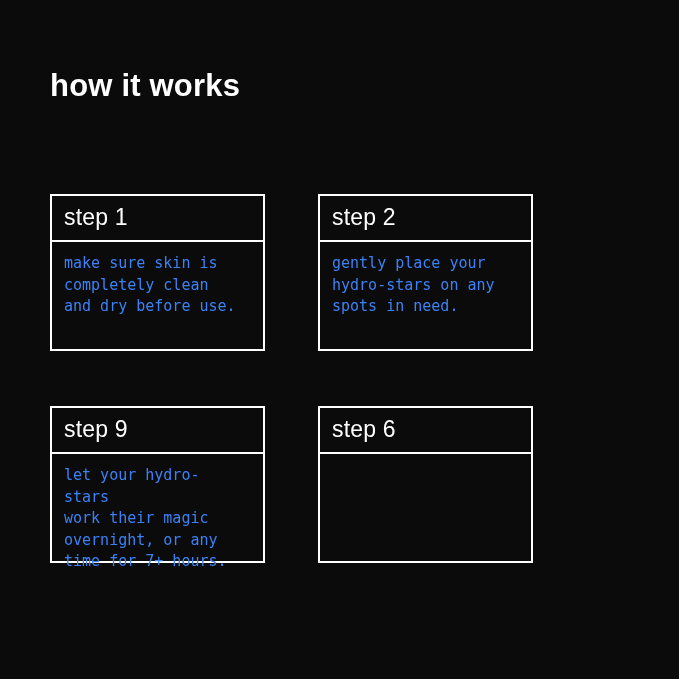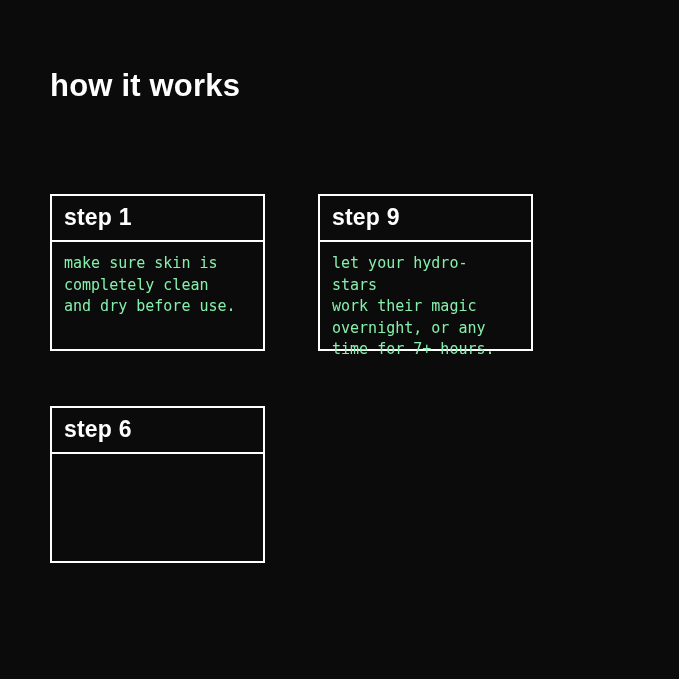--- a/index.html
+++ b/index.html
@@ -54,33 +54,33 @@
     height: 46px;
     flex: 0 0 46px;
     border-bottom: 2px solid #ffffff;
     display: flex;
     align-items: center;
     padding: 0 12px;
   }
 
   .step-label {
     font-family: "Liberation Sans", sans-serif;
-    font-weight: 700;
+    font-weight: 400;
     font-size: 23px;
     letter-spacing: 0.2px;
     color: #ffffff;
     transform: translateY(-1px);
   }
 
   .card-body {
     padding: 11px 21px 0 12px;
     font-family: "DejaVu Sans Mono", "Liberation Mono", monospace;
     font-size: 15px;
     line-height: 21.5px;
-    color: #86efac;
+    color: #3b82f6;
     white-space: pre-line;
   }
 </style>
 </head>
 <body>
 
 <main class="stage">
 
   <h1 class="page-title">how it works</h1>
 
@@ -88,20 +88,28 @@
 
     <article class="step-card">
       <header class="card-header">
         <span class="step-label">step 1</span>
       </header>
       <div class="card-body">make sure skin is
 completely clean
 and dry before use.</div>
     </article>
 
+    <article class="step-card">
+      <header class="card-header">
+        <span class="step-label">step 2</span>
+      </header>
+      <div class="card-body">gently place your
+hydro-stars on any
+spots in need.</div>
+    </article>
 
     <article class="step-card">
       <header class="card-header">
         <span class="step-label">step 9</span>
       </header>
       <div class="card-body">let your hydro-stars
 work their magic
 overnight, or any
 time for 7+ hours.</div>
     </article>

